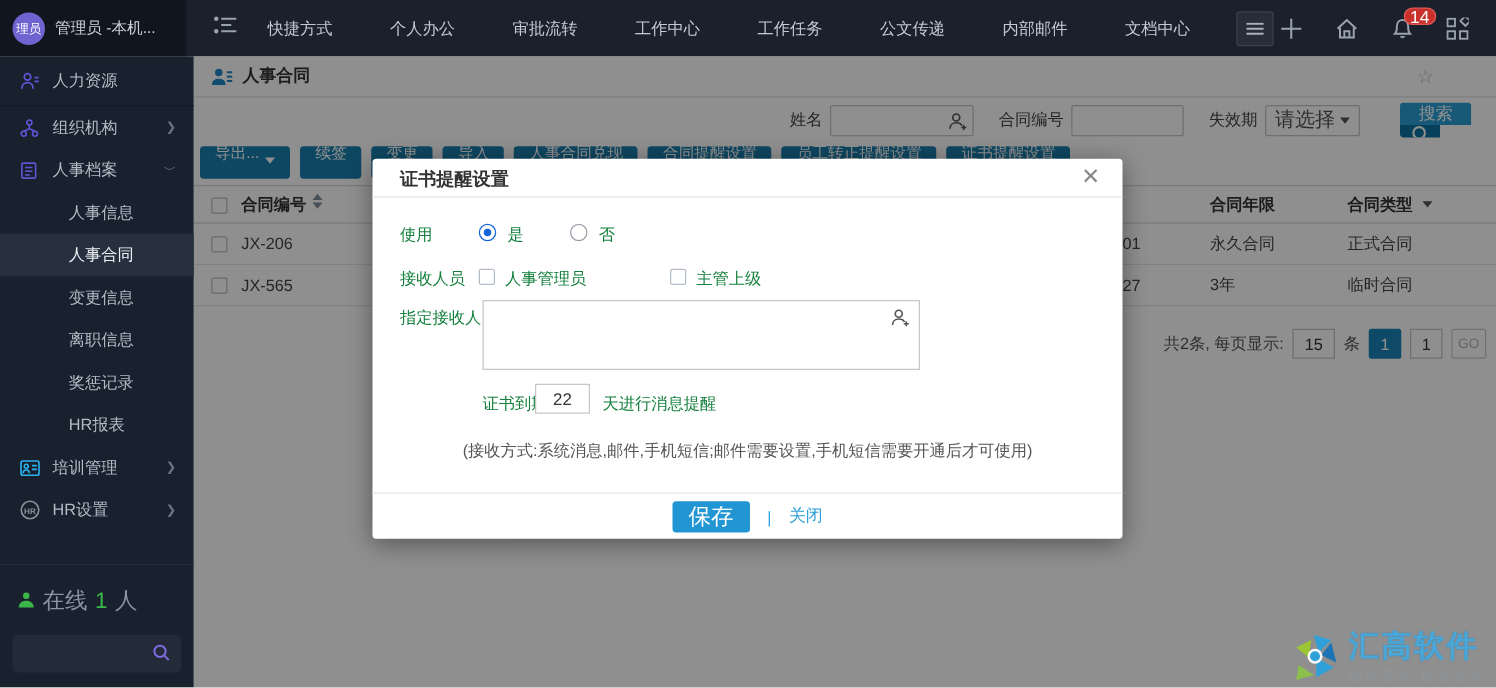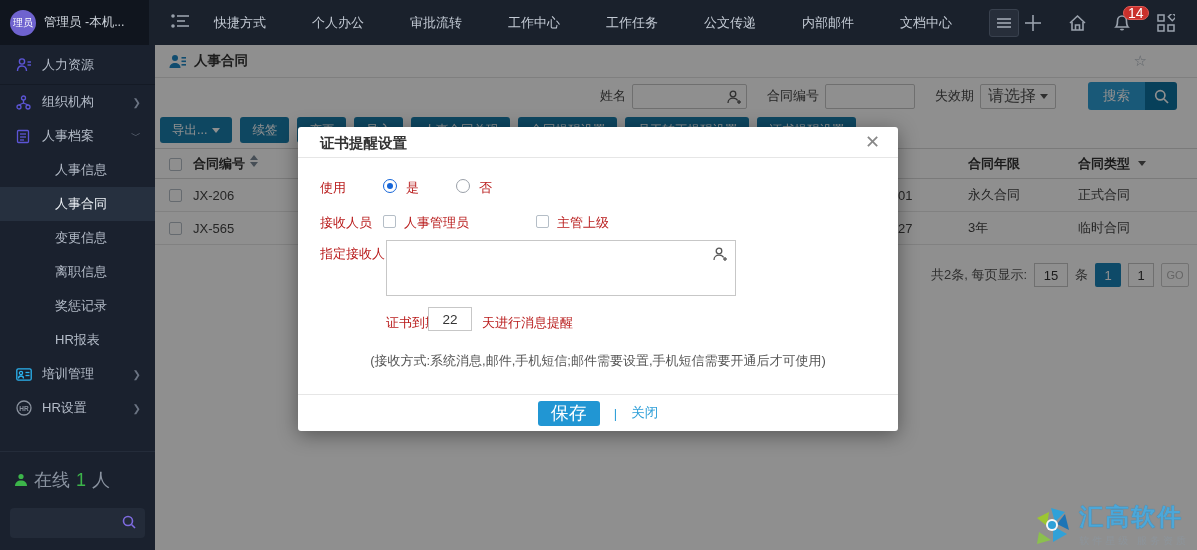--- a/index.html
+++ b/index.html
@@ -43,26 +43,26 @@
 
   .filter-row { position:absolute; left:0; top:33px; width:100%; height:36px; display:flex; align-items:center; justify-content:flex-end; padding-right:20px; }
   .f-label { font-size:13px; color:#444; margin-right:6px; white-space:nowrap; }
   .f-input { position:relative; margin-right:4px; }
   .f-input input { width:115px; height:25px; border:1px solid #c7c7c7; border-radius:2px; padding:0 22px 0 6px; font-size:13px; }
   .f-input.noicon input { width:90px; padding-right:6px; }
   .f-input svg { position:absolute; right:5px; top:5px; }
   .gap { width:16px; }
   .f-select { width:76px; height:25px; border:1px solid #c7c7c7; border-radius:2px; display:flex; align-items:center; font-size:16px; color:#555; padding-left:7px; position:relative; margin-right:32px; }
   .f-select .caret { position:absolute; right:7px; top:9px; width:0; height:0; border-left:4px solid transparent; border-right:4px solid transparent; border-top:5px solid #555; }
-  .search-btn { display:flex; height:28px; border-radius:3px; overflow:hidden; cursor:pointer; }
+  .search-btn { display:flex; height:28px; border-radius:3px; overflow:hidden; cursor:pointer;flex-direction:column; }
   .search-btn .txt { background:#2e9fd6; color:#fff; font-size:13.5px; display:flex; align-items:center; padding:0 15px; }
   .search-btn .mag { background:#0e72a0; width:32px; display:flex; align-items:center; justify-content:center; }
 
   .toolbar { position:absolute; left:5px; top:72px; display:flex; gap:8px; }
-  .tb-btn { height:26px; background:#1a7fae; color:#fff; font-size:12.5px; border:none; border-radius:3px; padding:0 12px; display:flex; align-items:center; gap:5px; white-space:nowrap; cursor:pointer; }
+  .tb-btn { height:26px; background:#1a7fae; color:#fff; font-size:12.5px; border:none; border-radius:3px; padding:12px 12px; display:flex; align-items:flex-end; gap:5px; white-space:nowrap; cursor:pointer; }
   .tb-caret { width:0; height:0; border-left:4px solid transparent; border-right:4px solid transparent; border-top:5px solid #fff; }
 
   .table { position:absolute; left:0; top:103px; width:100%; }
   .t-header { position:relative; height:31px; border-top:1px solid #d9d9d9; border-bottom:1px solid #d9d9d9; font-size:13px; color:#333; font-weight:bold; }
   .t-row { position:relative; height:33px; border-bottom:1px solid #e6e6e6; font-size:13px; color:#444; }
   .cb { position:absolute; left:14px; top:50%; margin-top:-6px; width:13px; height:13px; border:1px solid #b5bec7; border-radius:2px; background:#fff; }
   .c-no { position:absolute; left:38px; top:50%; transform:translateY(-50%); }
   .c-frag { position:absolute; left:743px; top:50%; transform:translateY(-50%); }
   .c-years { position:absolute; left:813px; top:50%; transform:translateY(-50%); }
   .c-type { position:absolute; left:923px; top:50%; transform:translateY(-50%); }
@@ -77,21 +77,21 @@
   .pg-cur { width:26px; height:24px; background:#1a85b9; color:#fff; display:flex; align-items:center; justify-content:center; border-radius:2px; }
   .pg-page { width:26px; height:24px; border:1px solid #c7c7c7; text-align:center; font-size:13px; color:#333; }
   .pg-go { width:28px; height:24px; border:1px solid #ccc; background:#fff; color:#b5b5b5; font-size:11px; border-radius:2px; cursor:pointer; }
 
   
   .overlay { position:absolute; left:0; top:0; width:100%; height:100%; background:rgba(0,0,0,0.44); z-index:10; }
   .modal { position:absolute; left:143px; top:82px; width:600px; height:304px; background:#fff; border-radius:3px; box-shadow:0 4px 20px rgba(0,0,0,0.4); z-index:20; }
   .m-header { height:31px; border-bottom:1px solid #e6e6e6; position:relative; }
   .m-title { position:absolute; left:22px; top:7px; font-size:14.5px; font-weight:bold; color:#333; }
   .m-close { position:absolute; right:18px; top:4px; font-size:18px; color:#888; cursor:pointer; }
-  .m-lbl { position:absolute; font-size:13px; color:#b91c1c; }
+  .m-lbl { position:absolute; font-size:13px; color:#15803d; }
   .radio { position:absolute; width:14px; height:14px; border:1px solid #9aa0a8; border-radius:50%; background:#fff; }
   .radio.sel { border-color:#1565d8; }
   .radio.sel::after { content:""; position:absolute; left:3px; top:3px; width:6px; height:6px; border-radius:50%; background:#1565d8; }
   .mcb { position:absolute; width:13px; height:13px; border:1px solid #b5bec7; border-radius:2px; background:#fff; }
   .m-textarea { position:absolute; left:88px; top:113px; width:350px; height:56px; border:1px solid #c7c7c7; resize:none; font-size:13px; padding:4px 24px 4px 6px; }
   .ta-icon { position:absolute; left:414px; top:119px; }
   .days-input { position:absolute; left:130px; top:180px; width:44px; height:24px; border:1px solid #c7c7c7; text-align:center; font-size:13.5px; color:#333; }
   .m-note { position:absolute; left:0; top:225px; width:100%; text-align:center; font-size:13px; color:#555; }
   .m-footer { position:absolute; left:0; bottom:0; width:100%; height:37px; border-top:1px solid #e6e6e6; display:flex; align-items:center; justify-content:center; gap:14px; }
   .save-btn { background:#2196d3; color:#fff; border:none; border-radius:3px; height:25px; padding:0 13px; font-size:18px; cursor:pointer; }

